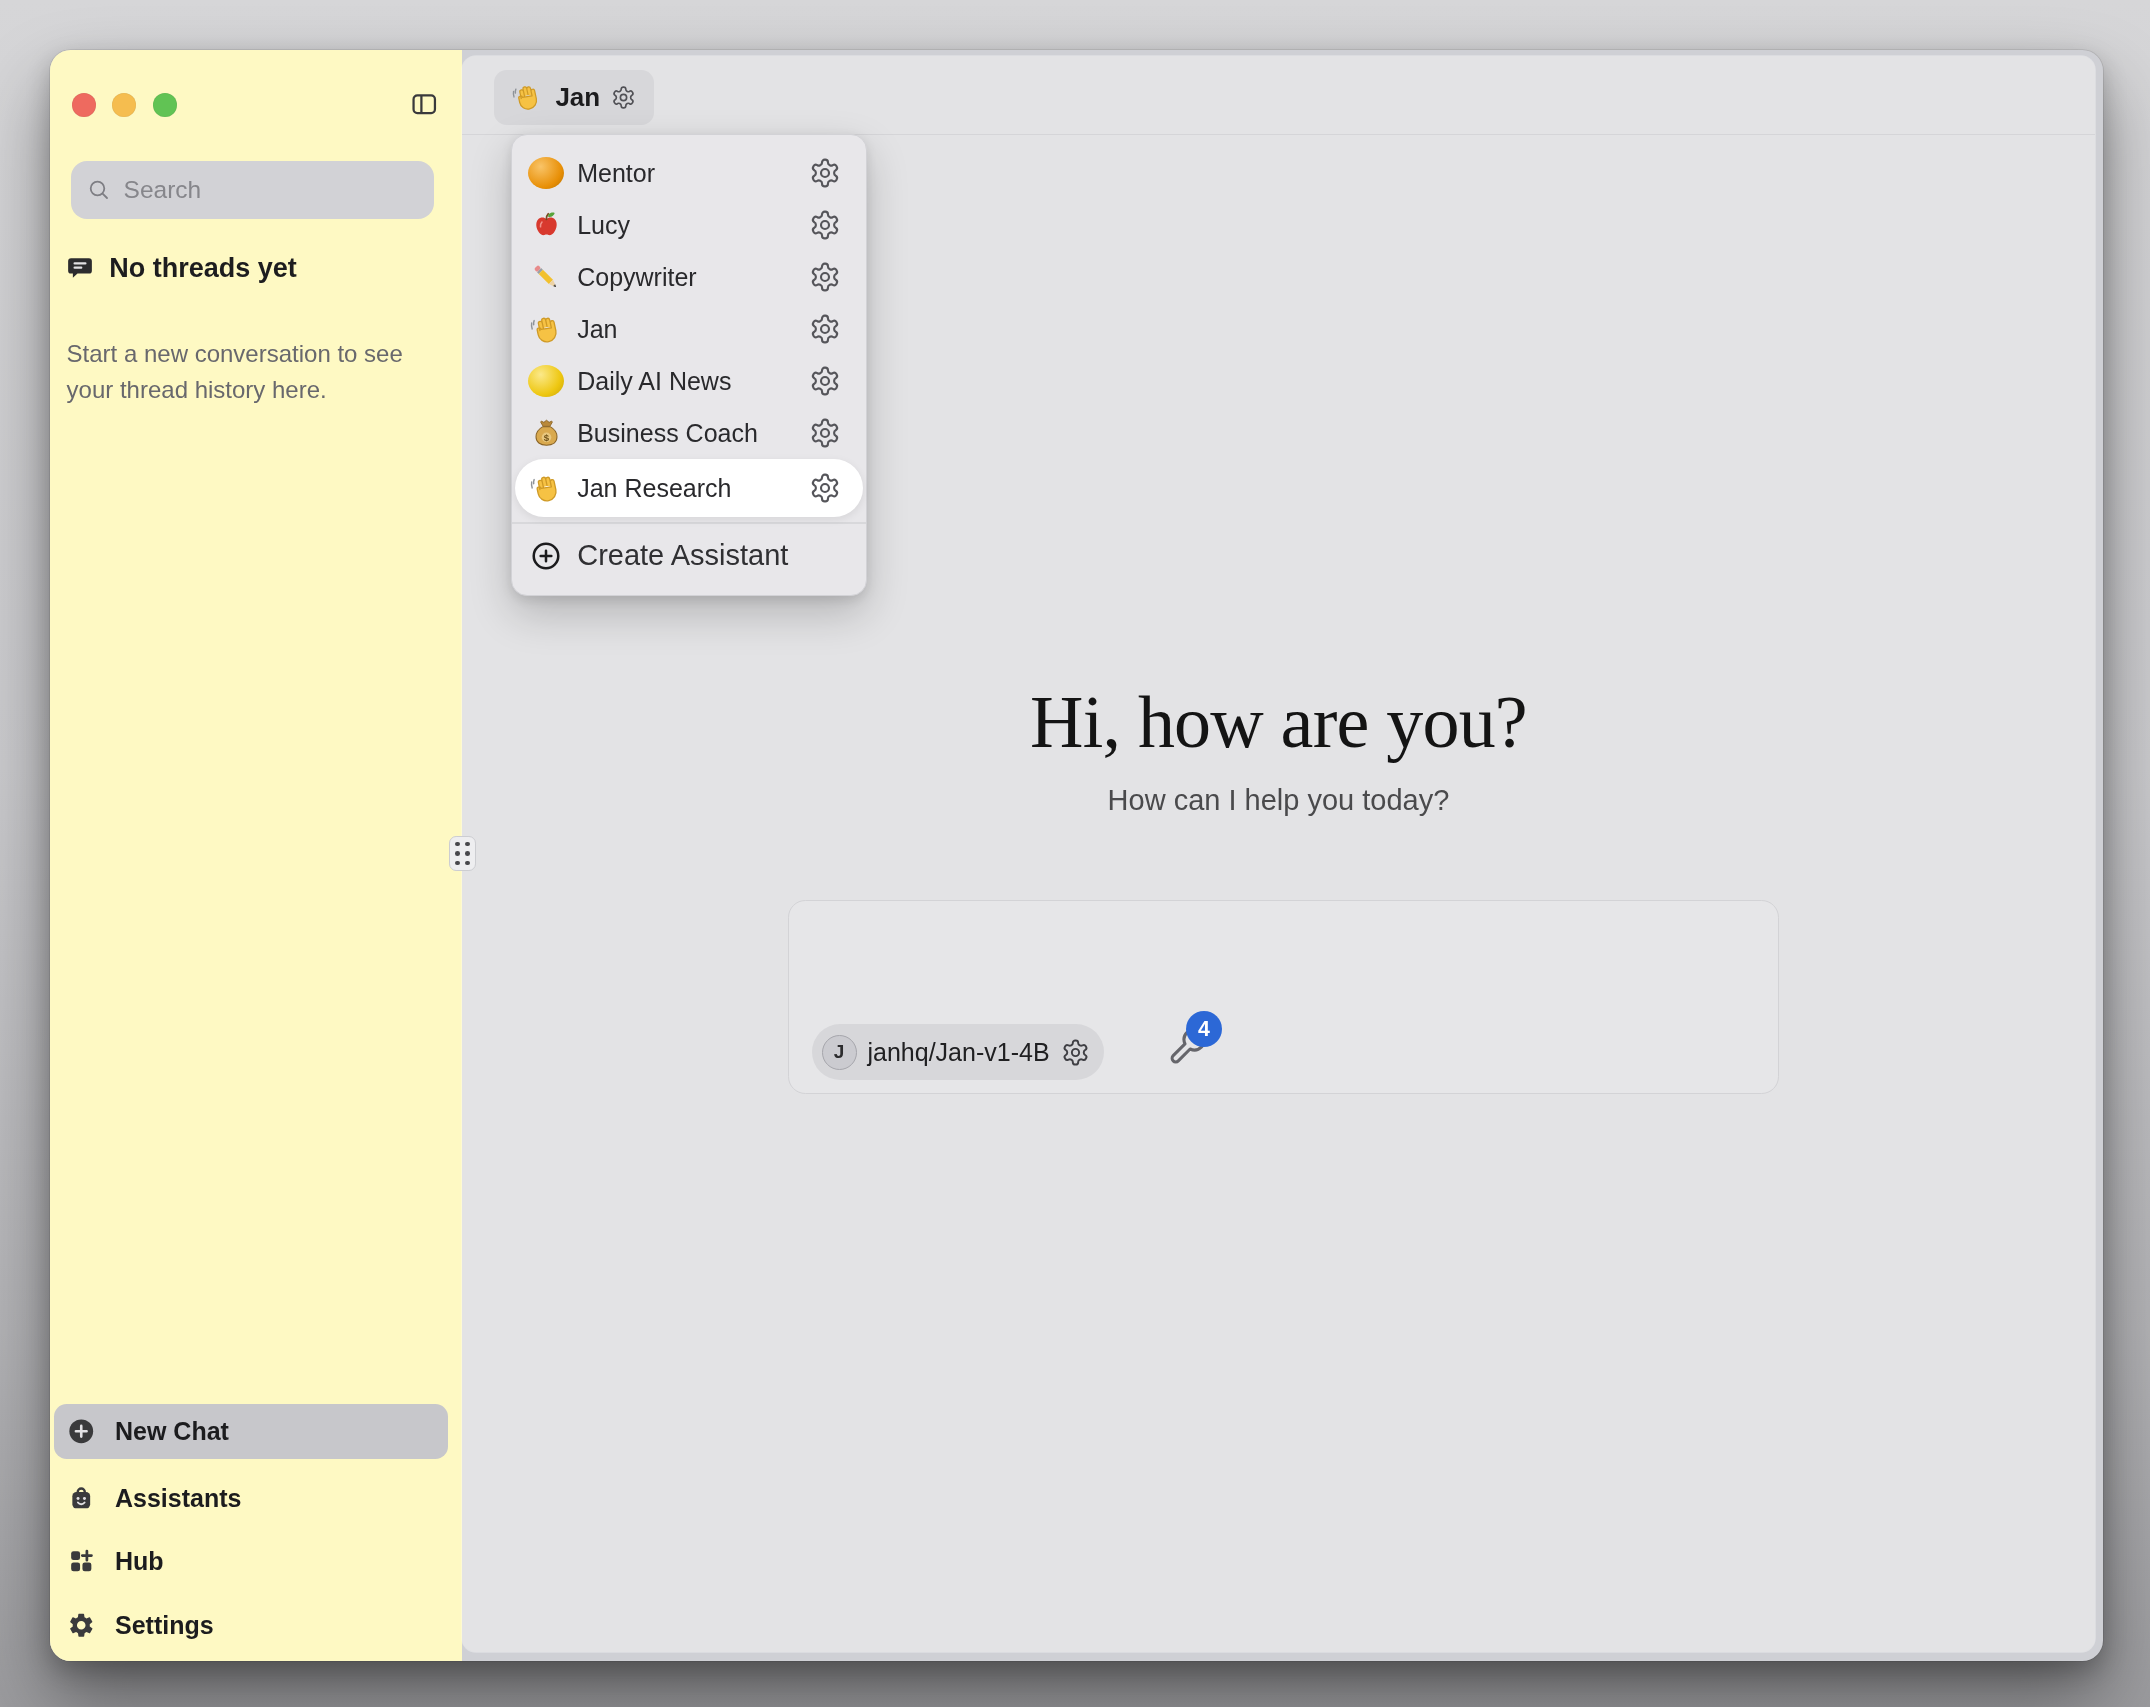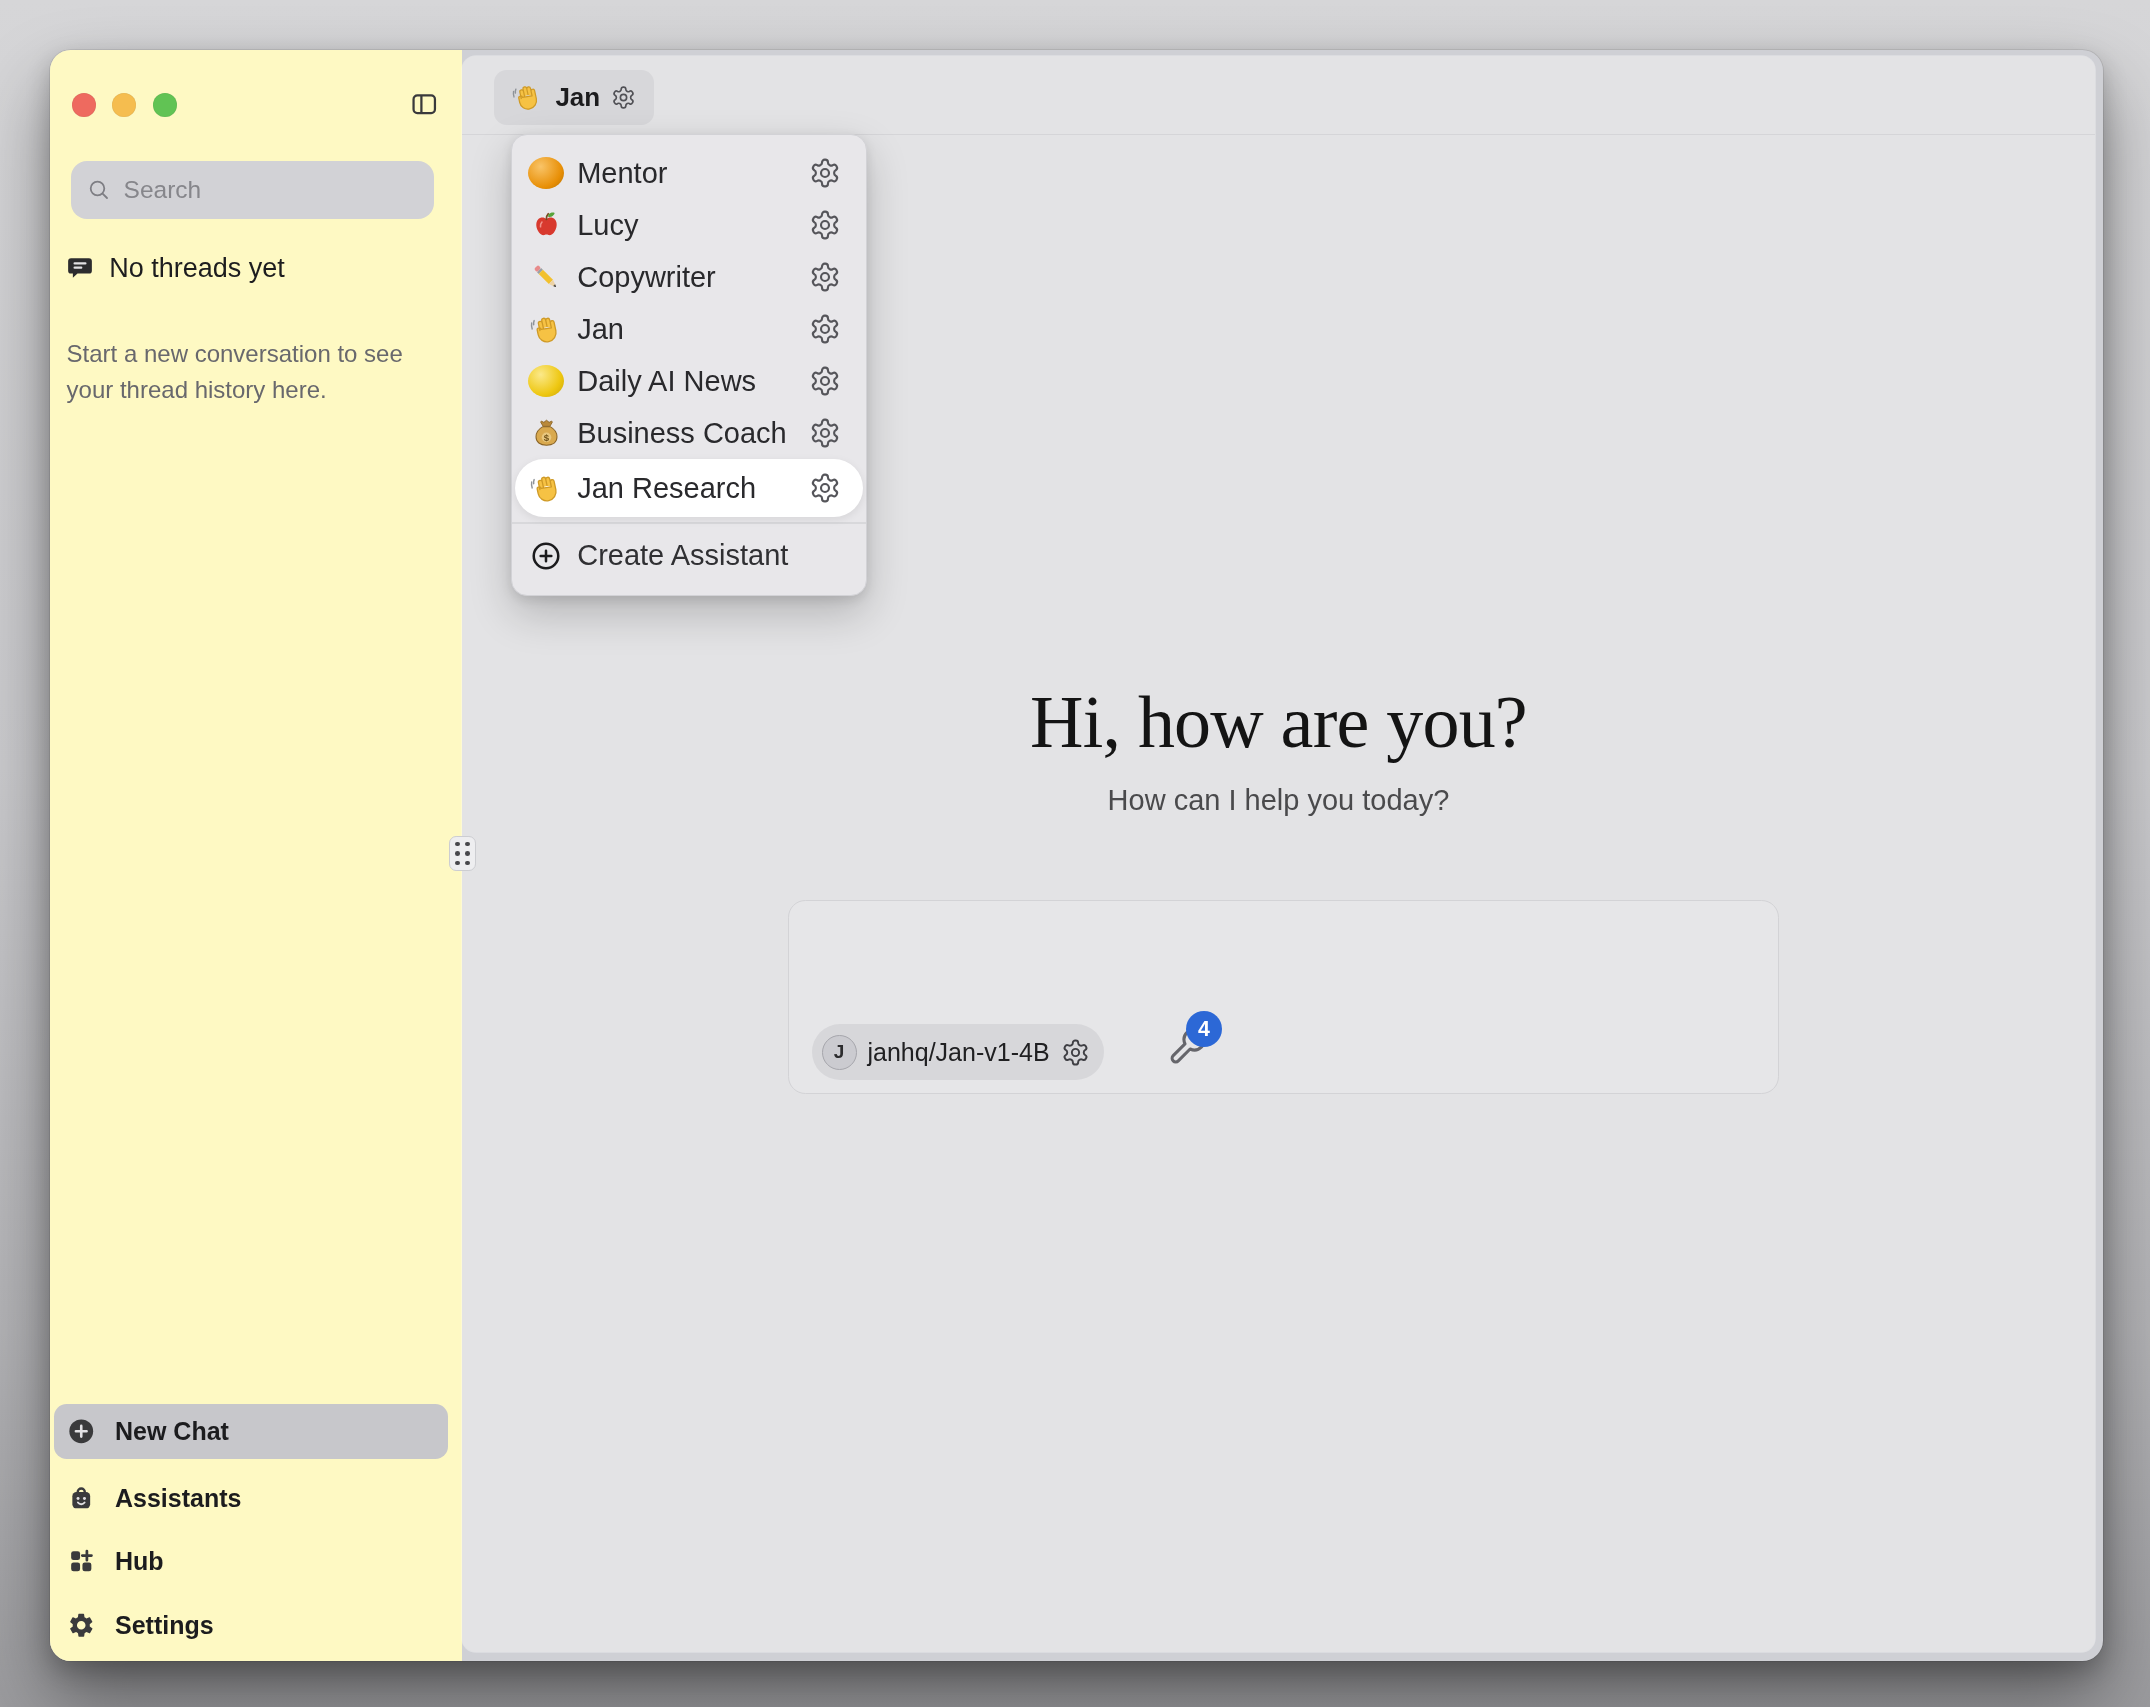--- a/index.html
+++ b/index.html
@@ -20,21 +20,21 @@
   .t-min{left:62px;background:#f5bd4f;box-shadow:inset 0 0 0.8px rgba(0,0,0,.25);}
   .t-zoom{left:103px;background:#61c354;box-shadow:inset 0 0 0.8px rgba(0,0,0,.25);}
   .panel-toggle{position:absolute;left:360px;top:40px;width:28.5px;height:28.5px;color:#3a3a3c;}
   .search{position:absolute;left:20.6px;top:111px;width:363px;height:58px;background:#d2d2d6;
     border-radius:16px;display:flex;align-items:center;padding:0 16px;gap:11px;}
   .search svg{width:24px;height:24px;color:#7e7e84;flex:0 0 auto;}
   .search input{flex:1;border:none;outline:none;background:transparent;font-size:24.5px;color:#1d1d1f;min-width:0;}
   .search input::placeholder{color:#86868b;}
   .threads-empty-title{position:absolute;left:15px;top:203px;display:flex;align-items:center;gap:14.2px;}
   .threads-empty-title svg{width:30px;height:28.5px;color:#2c2c2e;}
-  .threads-empty-title .t{font-size:27px;font-weight:400;color:#1d1d1f;}
+  .threads-empty-title .t{font-size:27px;font-weight:700;color:#1d1d1f;}
   .threads-empty-desc{position:absolute;left:16.6px;top:286px;font-size:24px;line-height:36px;color:#68686d;}
 
   .nav-item{position:absolute;left:4px;width:394px;height:55px;display:flex;align-items:center;
     gap:7px;border-radius:12.6px;cursor:default;}
   .nav-item .ic{width:54px;display:flex;justify-content:center;color:#3a3a3c;}
   .nav-item .ic svg{width:28.5px;height:28.5px;}
   .nav-item .lb{font-size:25px;font-weight:700;color:#1c1c1e;}
   .nav-active{background:#c7c7cb;}
 
   
@@ -56,21 +56,21 @@
   
   .dropdown{position:absolute;left:49px;top:78px;width:356px;height:462px;background:#e8e7ea;
     border:0.8px solid #d2d2d6;border-radius:16px;z-index:50;
     box-shadow:0 17.4px 43px rgba(0,0,0,.20),0 3.2px 11px rgba(0,0,0,.10);padding-top:12px;}
   .menu-row{position:relative;height:52px;display:flex;align-items:center;margin:0 3.2px;border-radius:29px;}
   .menu-row .emoji{width:62px;display:flex;justify-content:center;align-items:center;flex:0 0 auto;}
   .menu-row .emoji svg{width:35px;height:35px;}
   .menu-row .circle-emoji{width:36px;height:32px;border-radius:50%;}
   .circle-emoji.orange{background:radial-gradient(circle at 35% 30%,#f9c468,#e88f06 65%,#b26f04);}
   .circle-emoji.yellow{background:radial-gradient(circle at 35% 30%,#fbe98a,#eec711 62%,#c8a307);}
-  .menu-row .lb{flex:1;font-size:29px;font-weight:500;color:#29292c;}
+  .menu-row .lb{flex:1;font-size:25px;font-weight:500;color:#29292c;}
   .menu-row .gear{width:32px;height:32px;color:#55555a;margin-right:22px;flex:0 0 auto;}
   .menu-row.selected{background:#ffffff;height:58px;box-shadow:0 2.4px 8px rgba(0,0,0,.08);}
   .menu-sep{height:1.6px;background:#d8d8db;margin:4.7px 0 6.3px 0;}
   .create-row{height:52px;display:flex;align-items:center;}
   .create-row .emoji{width:62px;margin-left:3.2px;display:flex;justify-content:center;color:#1b1b1d;}
   .create-row .emoji svg{width:32px;height:32px;}
   .create-row .lb{font-size:29px;font-weight:400;color:#303033;}
 
   
   .hero-title{position:absolute;left:0;top:623px;width:100%;text-align:center;

